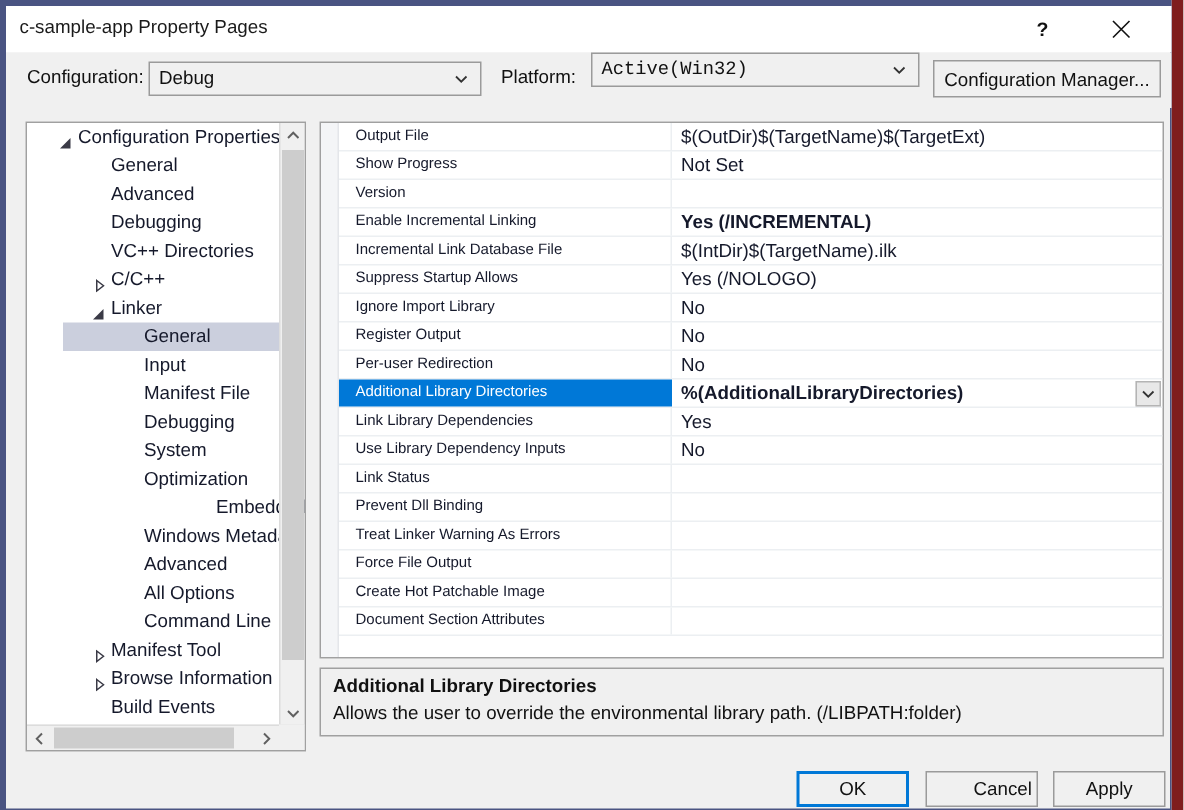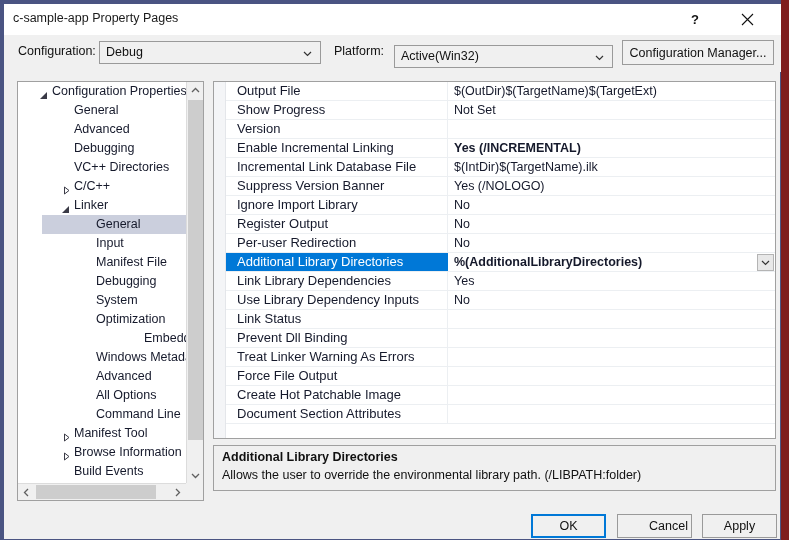--- a/index.html
+++ b/index.html
@@ -251,21 +251,21 @@
     border-bottom: 1px solid #eceff2;
     box-sizing: border-box;
   }
   .pname {
     position: absolute;
     left: 0; top: 0;
     width: 222px;
     height: 18px;
     line-height: 18px;
     padding-left: 11px;
-    font-size: 13px;
+    font-size: 10px;
     color: #15192b;
     white-space: nowrap;
     box-sizing: border-box;
     border-right: 1px solid #eceff2;
   }
   .pval {
     position: absolute;
     left: 222px;
     top: 0;
     height: 18px;
@@ -347,21 +347,21 @@
         <div class="cval">Debug</div>
         <span class="carrow">
           <svg width="13" height="13" viewBox="0 0 13 13" aria-hidden="true">
             <path d="M3 5 L6.5 8.5 L10 5" stroke="#333" stroke-width="1.2" fill="none"></path>
           </svg>
         </span>
       </div>
 
       <div class="lbl" style="left:330px; top:9px;">Platform:</div>
 
-      <div class="combo" style="left:390px; top:10px; width:219px;">
+      <div class="combo" style="left:390px; top:0; width:219px;font-family:Liberation Mono, monospace;">
         <div class="cval">Active(Win32)</div>
         <span class="carrow">
           <svg width="13" height="13" viewBox="0 0 13 13" aria-hidden="true">
             <path d="M3 5 L6.5 8.5 L10 5" stroke="#333" stroke-width="1.2" fill="none"></path>
           </svg>
         </span>
       </div>
 
       <div class="pushbtn" style="left:618px; top:5px; width:152px; height:25px;">Configuration Manager...</div>
     </div>
@@ -495,21 +495,21 @@
           </div>
           <div class="prow" style="top: 57px;">
             <div class="pname">Enable Incremental Linking</div>
             <div class="pval bold" style="right: 0px;">Yes (/INCREMENTAL)</div>
           </div>
           <div class="prow" style="top: 76px;">
             <div class="pname">Incremental Link Database File</div>
             <div class="pval" style="right: 0px;">$(IntDir)$(TargetName).ilk</div>
           </div>
           <div class="prow" style="top: 95px;">
-            <div class="pname">Suppress Version Banner</div>
+            <div class="pname">Suppress Startup Allows</div>
             <div class="pval" style="right: 0px;">Yes (/NOLOGO)</div>
           </div>
           <div class="prow" style="top: 114px;">
             <div class="pname">Ignore Import Library</div>
             <div class="pval" style="right: 0px;">No</div>
           </div>
           <div class="prow" style="top: 133px;">
             <div class="pname">Register Output</div>
             <div class="pval" style="right: 0px;">No</div>
           </div>

